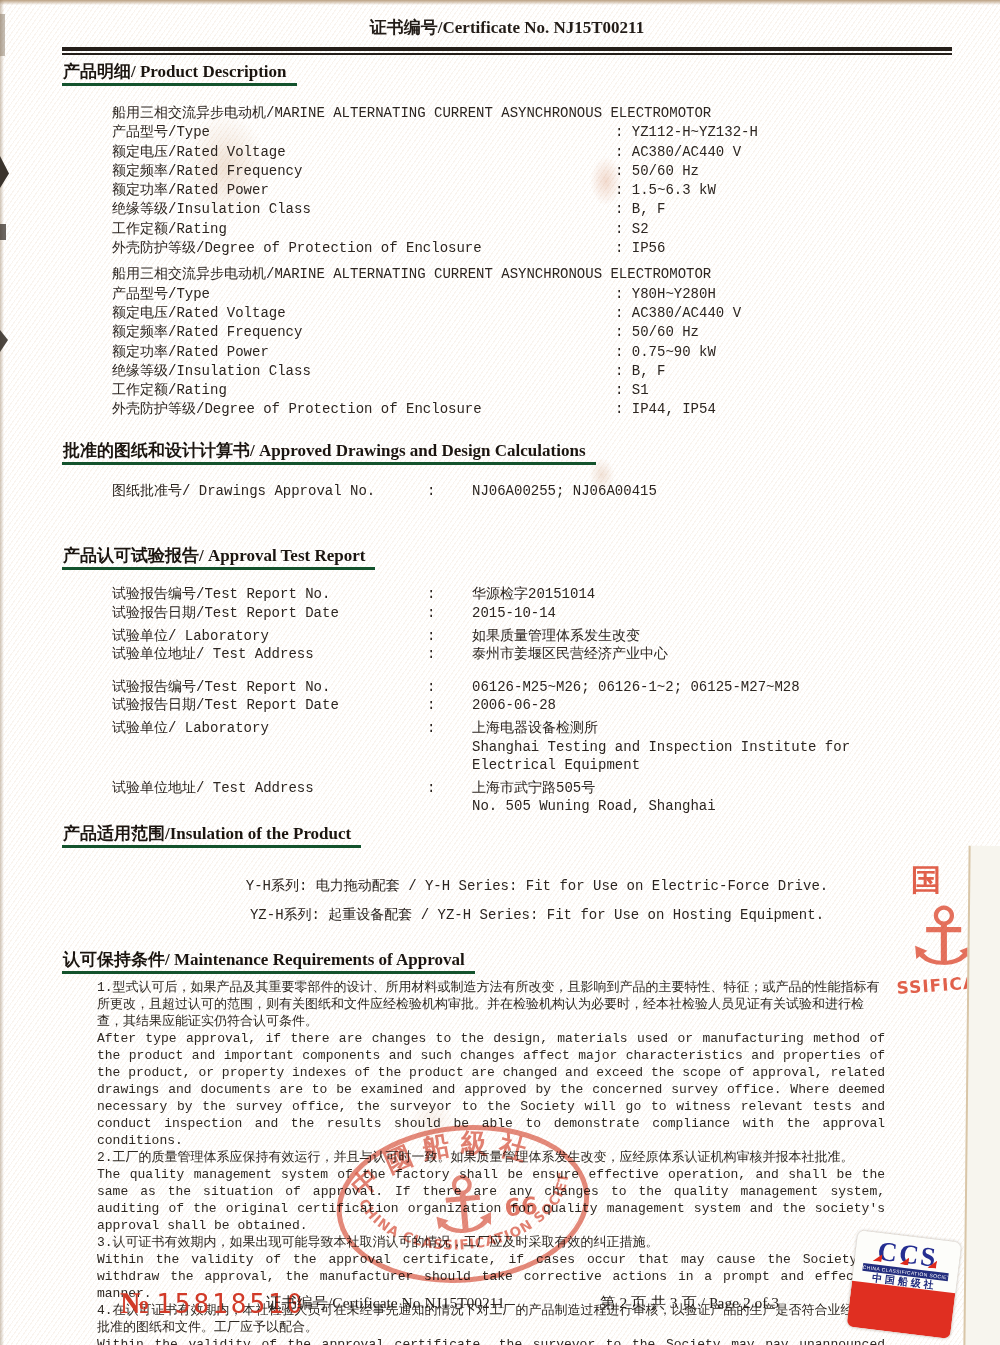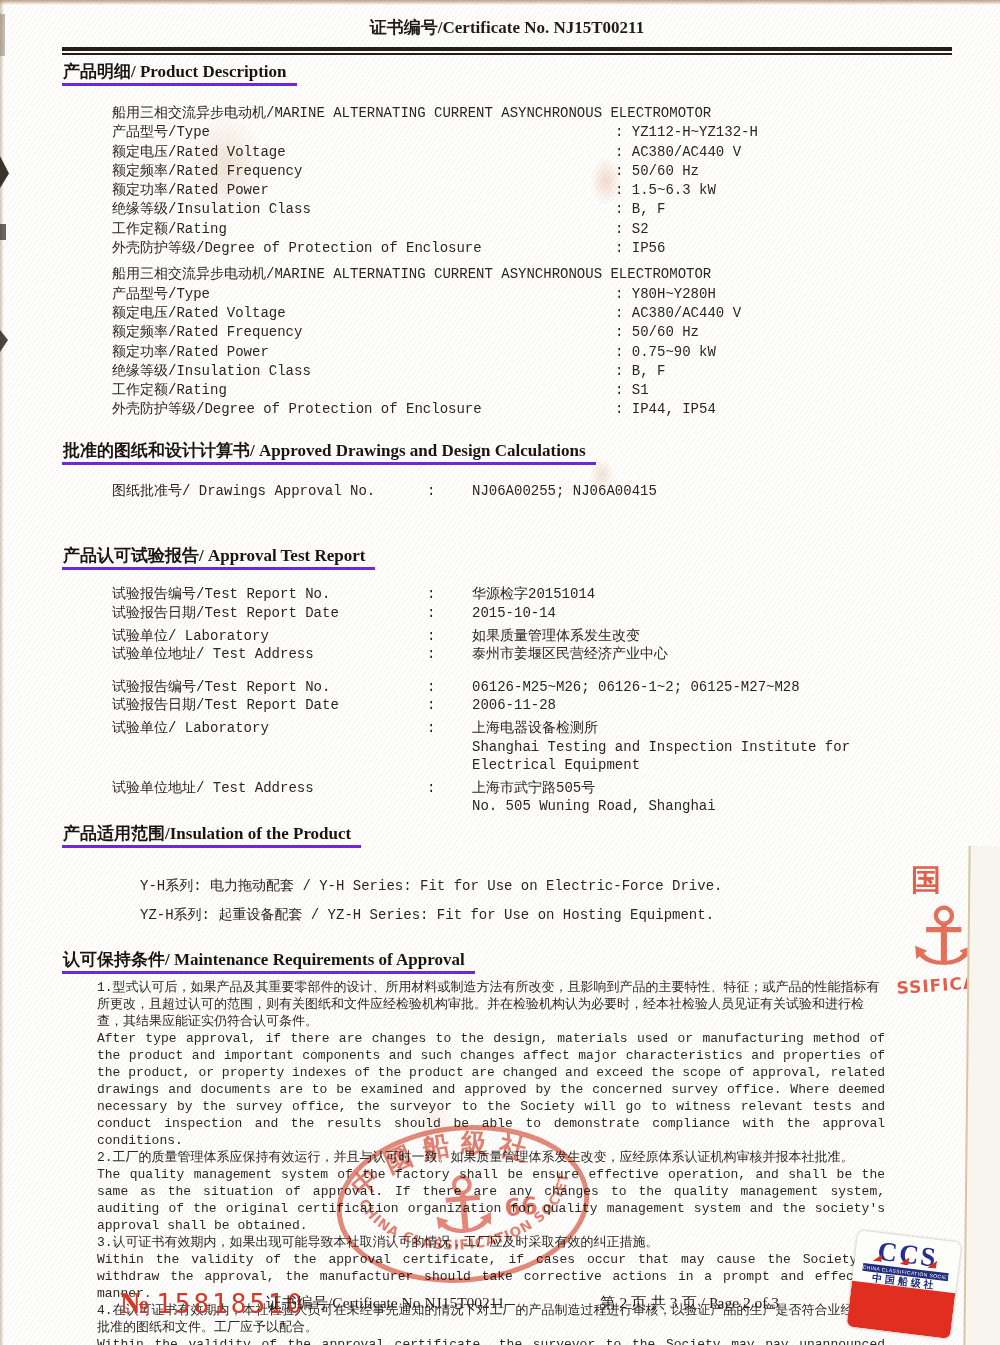--- a/index.html
+++ b/index.html
@@ -40,40 +40,40 @@
     background:#f7f5ee;border-left:2px solid #d9c6a8;transform:rotate(.6deg);}
 
   .content{position:absolute;left:62px;top:16px;width:890px;z-index:2;}
 
   .cert-header{text-align:center;font-family:"Liberation Serif",serif;
     font-size:17px;font-weight:600;color:#221c17;}
   .top-rule{margin-top:8px;height:2px;border-top:4px solid #251f1a;border-bottom:2px solid #251f1a;}
 
   .sec-title{display:table;margin-top:5px;padding:1px 10px 1px 1px;
     font-family:"Liberation Serif",serif;font-weight:700;font-size:17px;color:#1b1510;
-    border-bottom:3px solid #6d28d9;line-height:21px;}
+    border-bottom:3px solid #14532d;line-height:21px;}
 
   .spec-block{margin:18px 0 0 50px;font-size:14px;line-height:19.3px;}
   .spec-block + .spec-block{margin-top:7px;}
   .spec-heading{white-space:nowrap;}
   .spec-row{display:grid;grid-template-columns:503px 1fr;}
   .spec-val::before{content:": ";}
 
   .kv-row{display:grid;grid-template-columns:315px 45px 1fr;margin-left:50px;
     font-size:14px;line-height:18.6px;}
   .kv-colon::before{content:":";}
 
   .drawings-row{margin-top:17px;margin-bottom:22px;}
 
   .report{margin-top:15px;}
   .report .gap{height:4px;}
   .report2{margin-top:14px;}
   .t-lines .t-line{display:block;}
 
-  .app-lines{margin:24px 0 14px 78px;font-size:14px;line-height:29px;}
+  .app-lines{margin:24px 0 14px 60px;font-size:14px;line-height:29px;text-align:center;}
 
   .maint{margin:5px 0 0 35px;width:788px;font-size:13px;line-height:17px;
     text-align:justify;color:#2e2822;}
   .maint .cn{text-align:left;}
 
   .footer{position:absolute;left:0;top:1284px;width:836px;height:45px;z-index:2;margin-left:48px;}
   .serial{position:absolute;left:72px;top:2px;color:#d13a28;
     font-family:"Liberation Serif",serif;font-weight:700;}
   .serial .no-sign{font-size:30px;letter-spacing:2px;}
   .serial .no-digits{font-size:26px;letter-spacing:3px;font-weight:400;
@@ -240,21 +240,21 @@
         <span>试验报告编号/Test Report No.</span>
         <span class="kv-colon"></span>
         <span class="t-lines">
             <span class="t-line">06126-M25~M26; 06126-1~2; 06125-M27~M28</span>
           </span>
       </div>
       <div class="kv-row">
         <span>试验报告日期/Test Report Date</span>
         <span class="kv-colon"></span>
         <span class="t-lines">
-            <span class="t-line">2006-11-28</span>
+            <span class="t-line">2006-06-28</span>
           </span>
       </div>
       <div class="gap"></div>
       <div class="kv-row">
         <span>试验单位/ Laboratory</span>
         <span class="kv-colon"></span>
         <span class="t-lines">
           <span class="t-line">上海电器设备检测所</span>
           <span class="t-line">Shanghai Testing and Inspection Institute for</span>
           <span class="t-line">Electrical Equipment</span>

